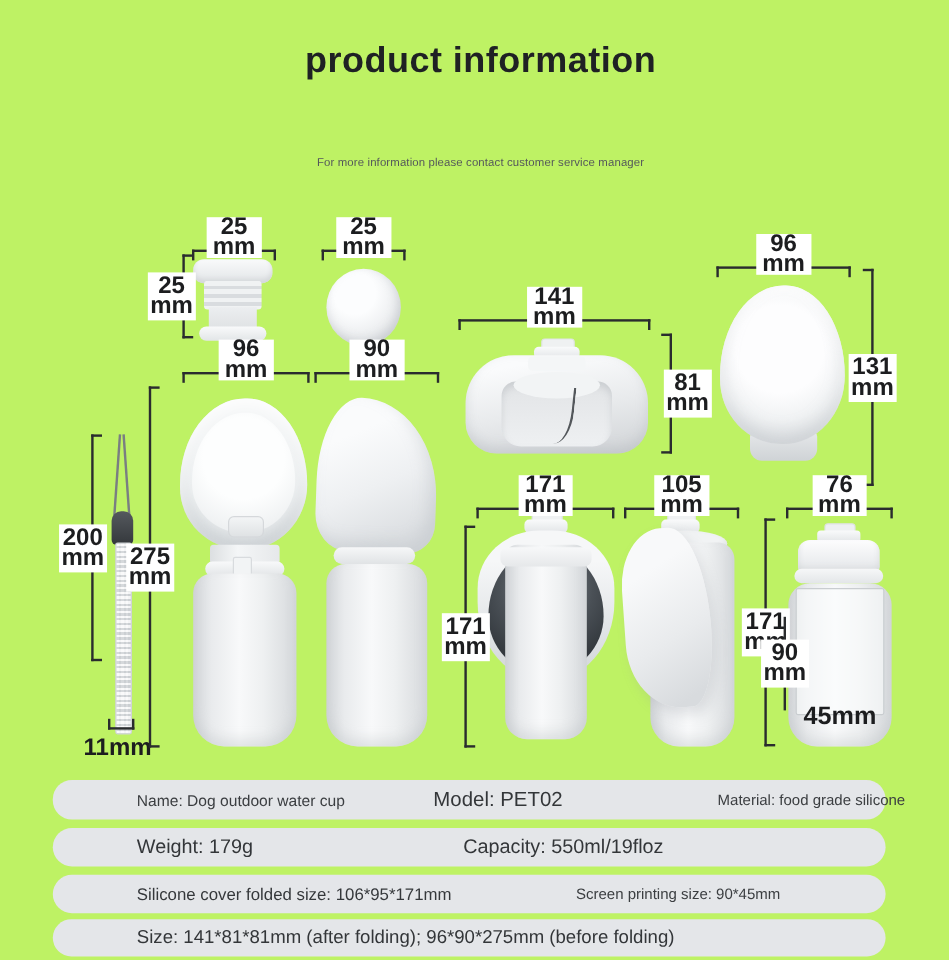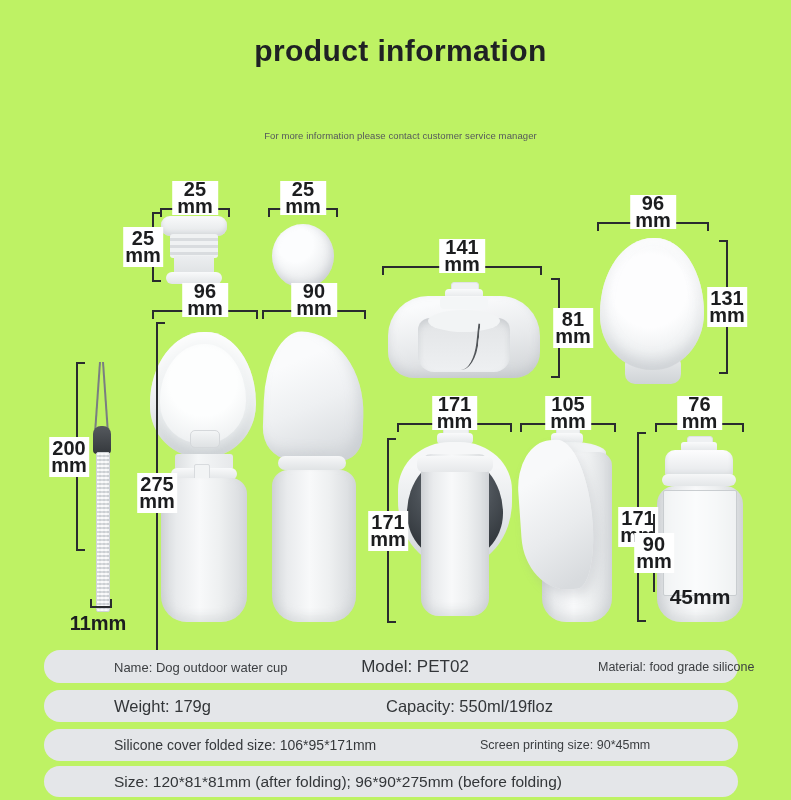--- a/index.html
+++ b/index.html
@@ -160,21 +160,21 @@
     <div class="dlabel" style="margin-left:14px;"><span>81</span><br><span>mm</span></div>
   </div>
 
   <div class="dim dim-h" style="left:597px;top:195px;width:112px;height:38px;">
     <div class="hl"></div>
       <div class="ht l"></div>
       <div class="ht r"></div>
     <div class="dlabel"><span>96</span><br><span>mm</span></div>
   </div>
 
-  <div class="dim dim-v tick-l" style="left:719px;top:240px;height:134px;">
+  <div class="dim dim-v tick-l" style="left:719px;top:224px;height:181px;">
     <i class="vl"></i>
       <i class="vt t"></i>
       <i class="vt b"></i>
     <div class="dlabel"><span>131</span><br><span>mm</span></div>
   </div>
 
   <div class="dim dim-v tick-r" style="left:76px;top:362px;height:189px;">
     <i class="vl"></i>
       <i class="vt t"></i>
       <i class="vt b"></i>
@@ -188,21 +188,21 @@
   </div>
   <div class="dim-text" style="left:69px;top:612px;width:58px;">11mm</div>
 
   <div class="dim dim-h" style="left:152px;top:283px;width:106px;height:38px;">
     <div class="hl"></div>
       <div class="ht l"></div>
       <div class="ht r"></div>
     <div class="dlabel"><span>96</span><br><span>mm</span></div>
   </div>
 
-  <div class="dim dim-v tick-r" style="left:156px;top:322px;height:342px;">
+  <div class="dim dim-v tick-r" style="left:124px;top:322px;height:301px;">
     <i class="vl"></i>
       <i class="vt t"></i>
       <i class="vt b"></i>
     <div class="dlabel"><span>275</span><br><span>mm</span></div>
   </div>
 
   <div class="dim dim-h" style="left:262px;top:283px;width:104px;height:38px;">
     <div class="hl"></div>
       <div class="ht l"></div>
       <div class="ht r"></div>
@@ -261,16 +261,16 @@
     <span class="tcell" style="left:22px;font-size:16.5px;color:#333639;">Weight: 179g</span>
     <span class="tcell" style="left:294px;font-size:16.5px;color:#333639;">Capacity: 550ml/19floz</span>
   </div>
 
   <div class="trow" style="top:729px;height:32px;">
     <span class="tcell" style="left:22px;font-size:14px;color:#35383b;">Silicone cover folded size: 106*95*171mm</span>
     <span class="tcell" style="left:388px;font-size:12.5px;">Screen printing size: 90*45mm</span>
   </div>
 
   <div class="trow" style="top:766px;height:31px;">
-    <span class="tcell" style="left:22px;font-size:15.5px;color:#333639;">Size: 120*81*81mm (after folding); 96*90*275mm (before folding)</span>
+    <span class="tcell" style="left:22px;font-size:15.5px;color:#333639;">Size: 141*81*81mm (after folding); 96*90*275mm (before folding)</span>
   </div>
 
 </div>
 
 </body></html>

